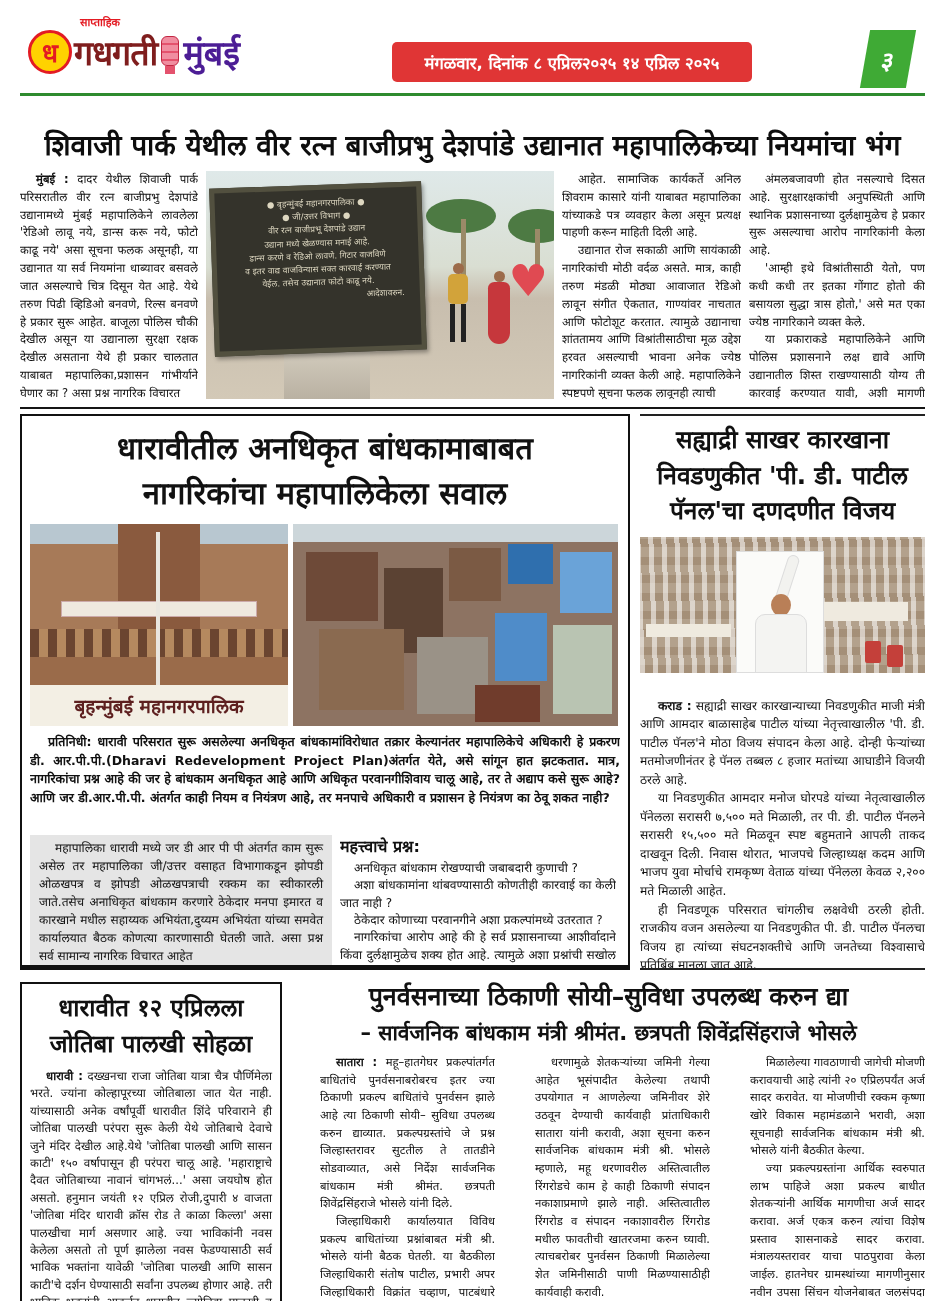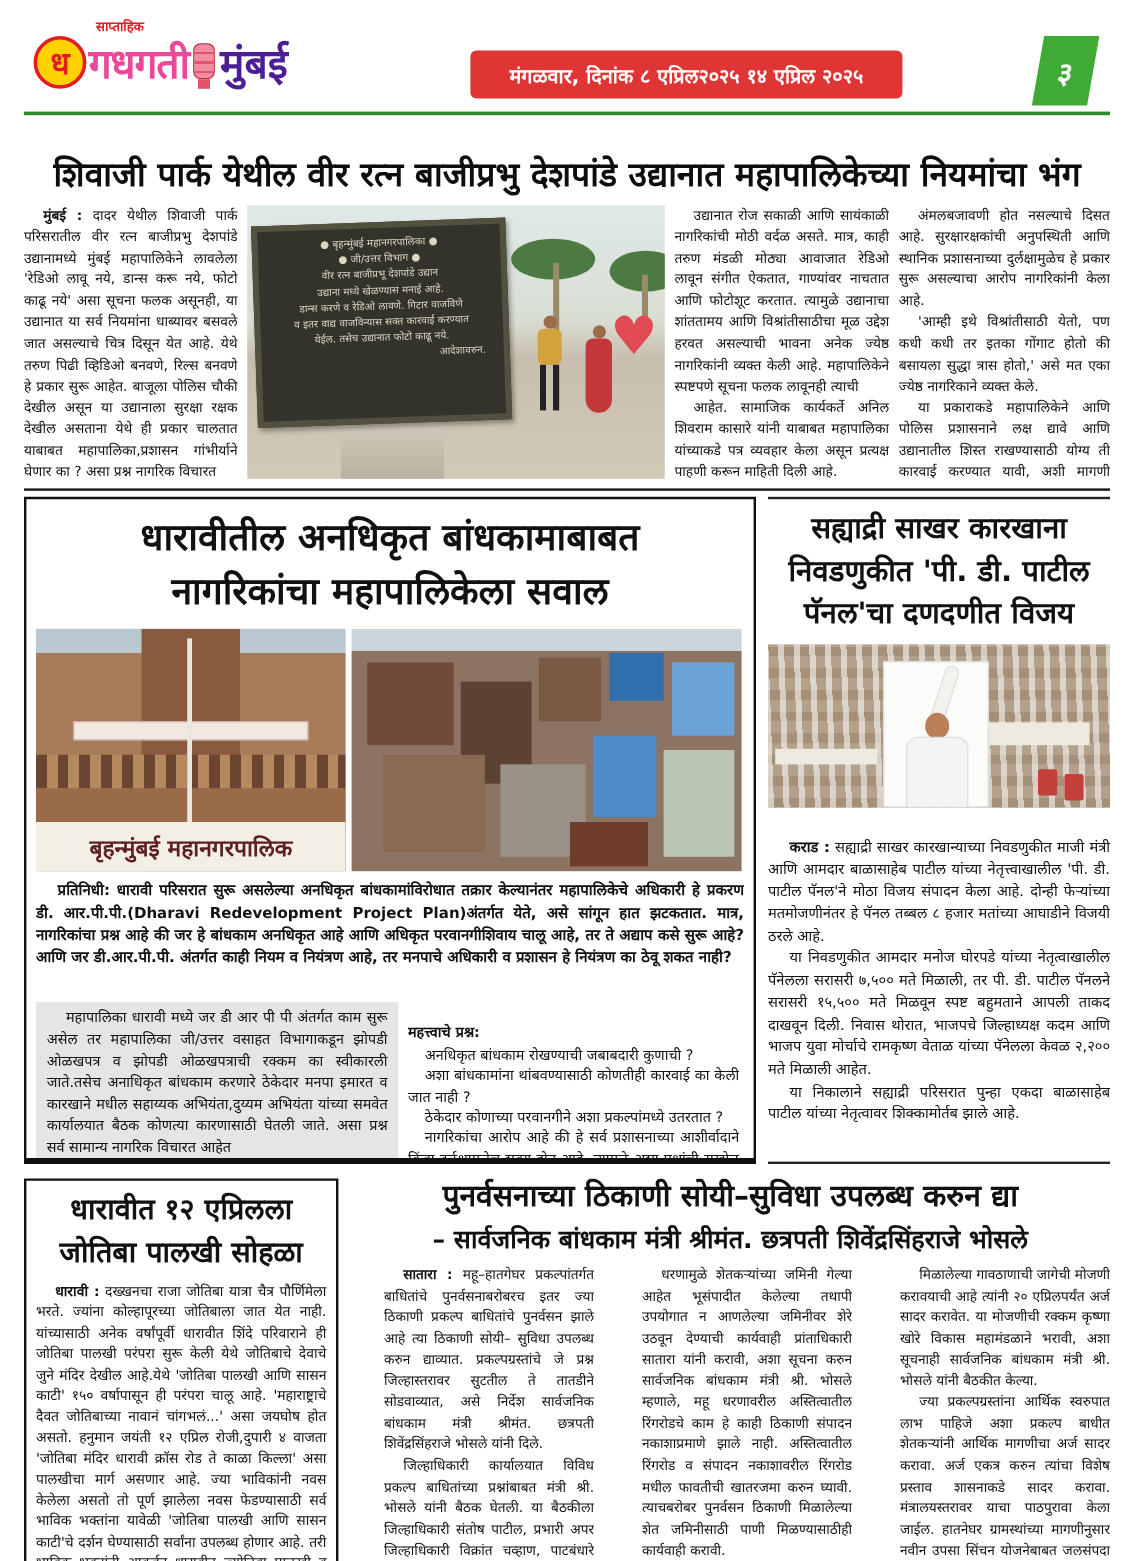--- a/index.html
+++ b/index.html
@@ -12,21 +12,21 @@
   
   .masthead { position: relative; height: 84px; border-bottom: 3px solid #2e8b2e; }
   .logo-wrap { position: absolute; left: 8px; top: 2px; width: 230px; }
   .tagline { font-size: 11px; font-weight: bold; color: #e31b23; margin-left: 52px; }
   .logo-row { display: flex; align-items: center; gap: 2px; }
   .logo-circle {
     width: 44px; height: 44px; border-radius: 50%; background: #ffd200;
     border: 3px solid #e31b23; display: flex; align-items: center; justify-content: center;
     font-size: 26px; font-weight: bold; color: #e31b23; flex: 0 0 auto;
   }
-  .logo-word { font-size: 34px; font-weight: bold; color: #ec4899; letter-spacing: -1px; }
+  .logo-word { font-size: 34px; font-weight: bold; color: #7f1d1d; letter-spacing: -1px; }
   .fist { width: 22px; height: 44px; position: relative; flex: 0 0 auto; }
   .fist .palm { position: absolute; left: 2px; top: 6px; width: 18px; height: 30px; border-radius: 6px;
     background: repeating-linear-gradient(180deg, #f08da0 0 6px, #e4526d 6px 8px); border: 1.5px solid #c22542; }
   .fist .wrist { position: absolute; left: 6px; bottom: 0; width: 10px; height: 8px; background: #e4526d; }
   .logo-city { font-size: 34px; font-weight: bold; color: #4c1d95; }
   .date-bar {
     position: absolute; left: 372px; top: 30px; width: 360px; height: 40px;
     background: #e03535; border-radius: 5px; color: #fff; display: flex;
     align-items: center; justify-content: center; font-size: 16.5px; font-weight: bold;
   }
@@ -93,21 +93,21 @@
     background: linear-gradient(180deg, #ccd6da 0 9%, #8d7362 9% 100%); flex: 0 0 auto; }
   .shack { position: absolute; }
 
   .dharavi-intro { font-size: 12.5px; font-weight: bold; line-height: 1.5; text-align: justify; height: 94px; overflow: hidden; }
   .dharavi-intro p { text-indent: 18px; }
   .dharavi-bottom { display: flex; gap: 8px; margin-top: 8px; }
   .blue-box { width: 302px; background: #e5e5e5; padding: 4px 9px; font-size: 12px; line-height: 1.5;
     text-align: justify; height: 166px; overflow: hidden; }
   .blue-box p { text-indent: 16px; }
   .questions { width: 276px; height: 166px; overflow: hidden; }
-  .questions h3 { font-size: 12px; font-weight: bold; margin-bottom: 3px; margin-top: 16px; }
+  .questions h3 { font-size: 16px; font-weight: bold; margin-bottom: 3px; }
   .questions p { font-size: 12px; line-height: 1.45; text-indent: 14px; text-align: justify; }
 
   .sahyadri-col { width: 285px; height: 556px; border-top: 2px solid #222; border-bottom: 2px solid #222; overflow: hidden; }
   .sahyadri-headline { text-align: center; font-size: 24.5px; font-weight: bold; line-height: 1.45; padding: 6px 0 8px 0; }
   .photo-meeting { width: 285px; height: 136px; position: relative; overflow: hidden;
     background:
       repeating-linear-gradient(88deg, rgba(255,255,255,.55) 0 5px, rgba(0,0,0,0) 5px 13px),
       repeating-linear-gradient(0deg, rgba(120,90,60,.25) 0 8px, rgba(0,0,0,0) 8px 18px),
       #b3a18c; margin-bottom: 6px; }
   .chair { position: absolute; background: #c4403a; width: 16px; height: 22px; border-radius: 2px; }
@@ -187,22 +187,22 @@
         <div class="man-torso"></div>
         <div class="man-legs"></div>
       </div>
       <div class="dancer" style="left:282px; top:100px;">
         <div class="d-head"></div>
         <div class="woman-body"></div>
       </div>
     </figure>
 
     <div class="news-col lead-c2">
+      <p>आहेत. सामाजिक कार्यकर्ते अनिल शिवराम कासारे यांनी याबाबत महापालिका यांच्याकडे पत्र व्यवहार केला असून प्रत्यक्ष पाहणी करून माहिती दिली आहे.</p>
       <p>उद्यानात रोज सकाळी आणि सायंकाळी नागरिकांची मोठी वर्दळ असते. मात्र, काही तरुण मंडळी मोठ्या आवाजात रेडिओ लावून संगीत ऐकतात, गाण्यांवर नाचतात आणि फोटोशूट करतात. त्यामुळे उद्यानाचा शांततामय आणि विश्रांतीसाठीचा मूळ उद्देश हरवत असल्याची भावना अनेक ज्येष्ठ नागरिकांनी व्यक्त केली आहे. महापालिकेने स्पष्टपणे सूचना फलक लावूनही त्याची</p>
-      <p>आहेत. सामाजिक कार्यकर्ते अनिल शिवराम कासारे यांनी याबाबत महापालिका यांच्याकडे पत्र व्यवहार केला असून प्रत्यक्ष पाहणी करून माहिती दिली आहे.</p>
     </div>
     <div class="news-col lead-c3">
       <p>अंमलबजावणी होत नसल्याचे दिसत आहे. सुरक्षारक्षकांची अनुपस्थिती आणि स्थानिक प्रशासनाच्या दुर्लक्षामुळेच हे प्रकार सुरू असल्याचा आरोप नागरिकांनी केला आहे.</p>
       <p>'आम्ही इथे विश्रांतीसाठी येतो, पण कधी कधी तर इतका गोंगाट होतो की बसायला सुद्धा त्रास होतो,' असे मत एका ज्येष्ठ नागरिकाने व्यक्त केले.</p>
       <p>या प्रकाराकडे महापालिकेने आणि पोलिस प्रशासनाने लक्ष द्यावे आणि उद्यानातील शिस्त राखण्यासाठी योग्य ती कारवाई करण्यात यावी, अशी मागणी नागरिकांकडून होत आहे.</p>
     </div>
   </section>
 
   <div class="mid-band">
 
@@ -263,20 +263,21 @@
         <div class="chair" style="right:44px; bottom:10px;"></div>
         <div class="inset">
           <div class="i-arm"></div>
           <div class="i-head"></div>
           <div class="i-body"></div>
         </div>
       </figure>
       <div class="sahyadri-body">
         <p><b class="dateline">कराड :</b> <span>सह्याद्री साखर कारखान्याच्या निवडणुकीत माजी मंत्री आणि आमदार बाळासाहेब पाटील यांच्या नेतृत्त्वाखालील 'पी. डी. पाटील पॅनल'ने मोठा विजय संपादन केला आहे. दोन्ही फेऱ्यांच्या मतमोजणीनंतर हे पॅनल तब्बल ८ हजार मतांच्या आघाडीने विजयी ठरले आहे.</span></p>
         <p>या निवडणुकीत आमदार मनोज घोरपडे यांच्या नेतृत्वाखालील पॅनेलला सरासरी ७,५०० मते मिळाली, तर पी. डी. पाटील पॅनलने सरासरी १५,५०० मते मिळवून स्पष्ट बहुमताने आपली ताकद दाखवून दिली. निवास थोरात, भाजपचे जिल्हाध्यक्ष कदम आणि भाजप युवा मोर्चाचे रामकृष्ण वेताळ यांच्या पॅनेलला केवळ २,२०० मते मिळाली आहेत.</p>
+        <p>ही निवडणूक परिसरात चांगलीच लक्षवेधी ठरली होती. राजकीय वजन असलेल्या या निवडणुकीत पी. डी. पाटील पॅनलचा विजय हा त्यांच्या संघटनशक्तीचे आणि जनतेच्या विश्वासाचे प्रतिबिंब मानला जात आहे.</p>
         <p>या निकालाने सह्याद्री परिसरात पुन्हा एकदा बाळासाहेब पाटील यांच्या नेतृत्वावर शिक्कामोर्तब झाले आहे.</p>
       </div>
     </section>
   </div>
 
   <div class="bottom-band">
 
     <section class="jotiba-box">
       <h2 class="jotiba-headline">
         <span>धारावीत १२ एप्रिलला</span><br>

